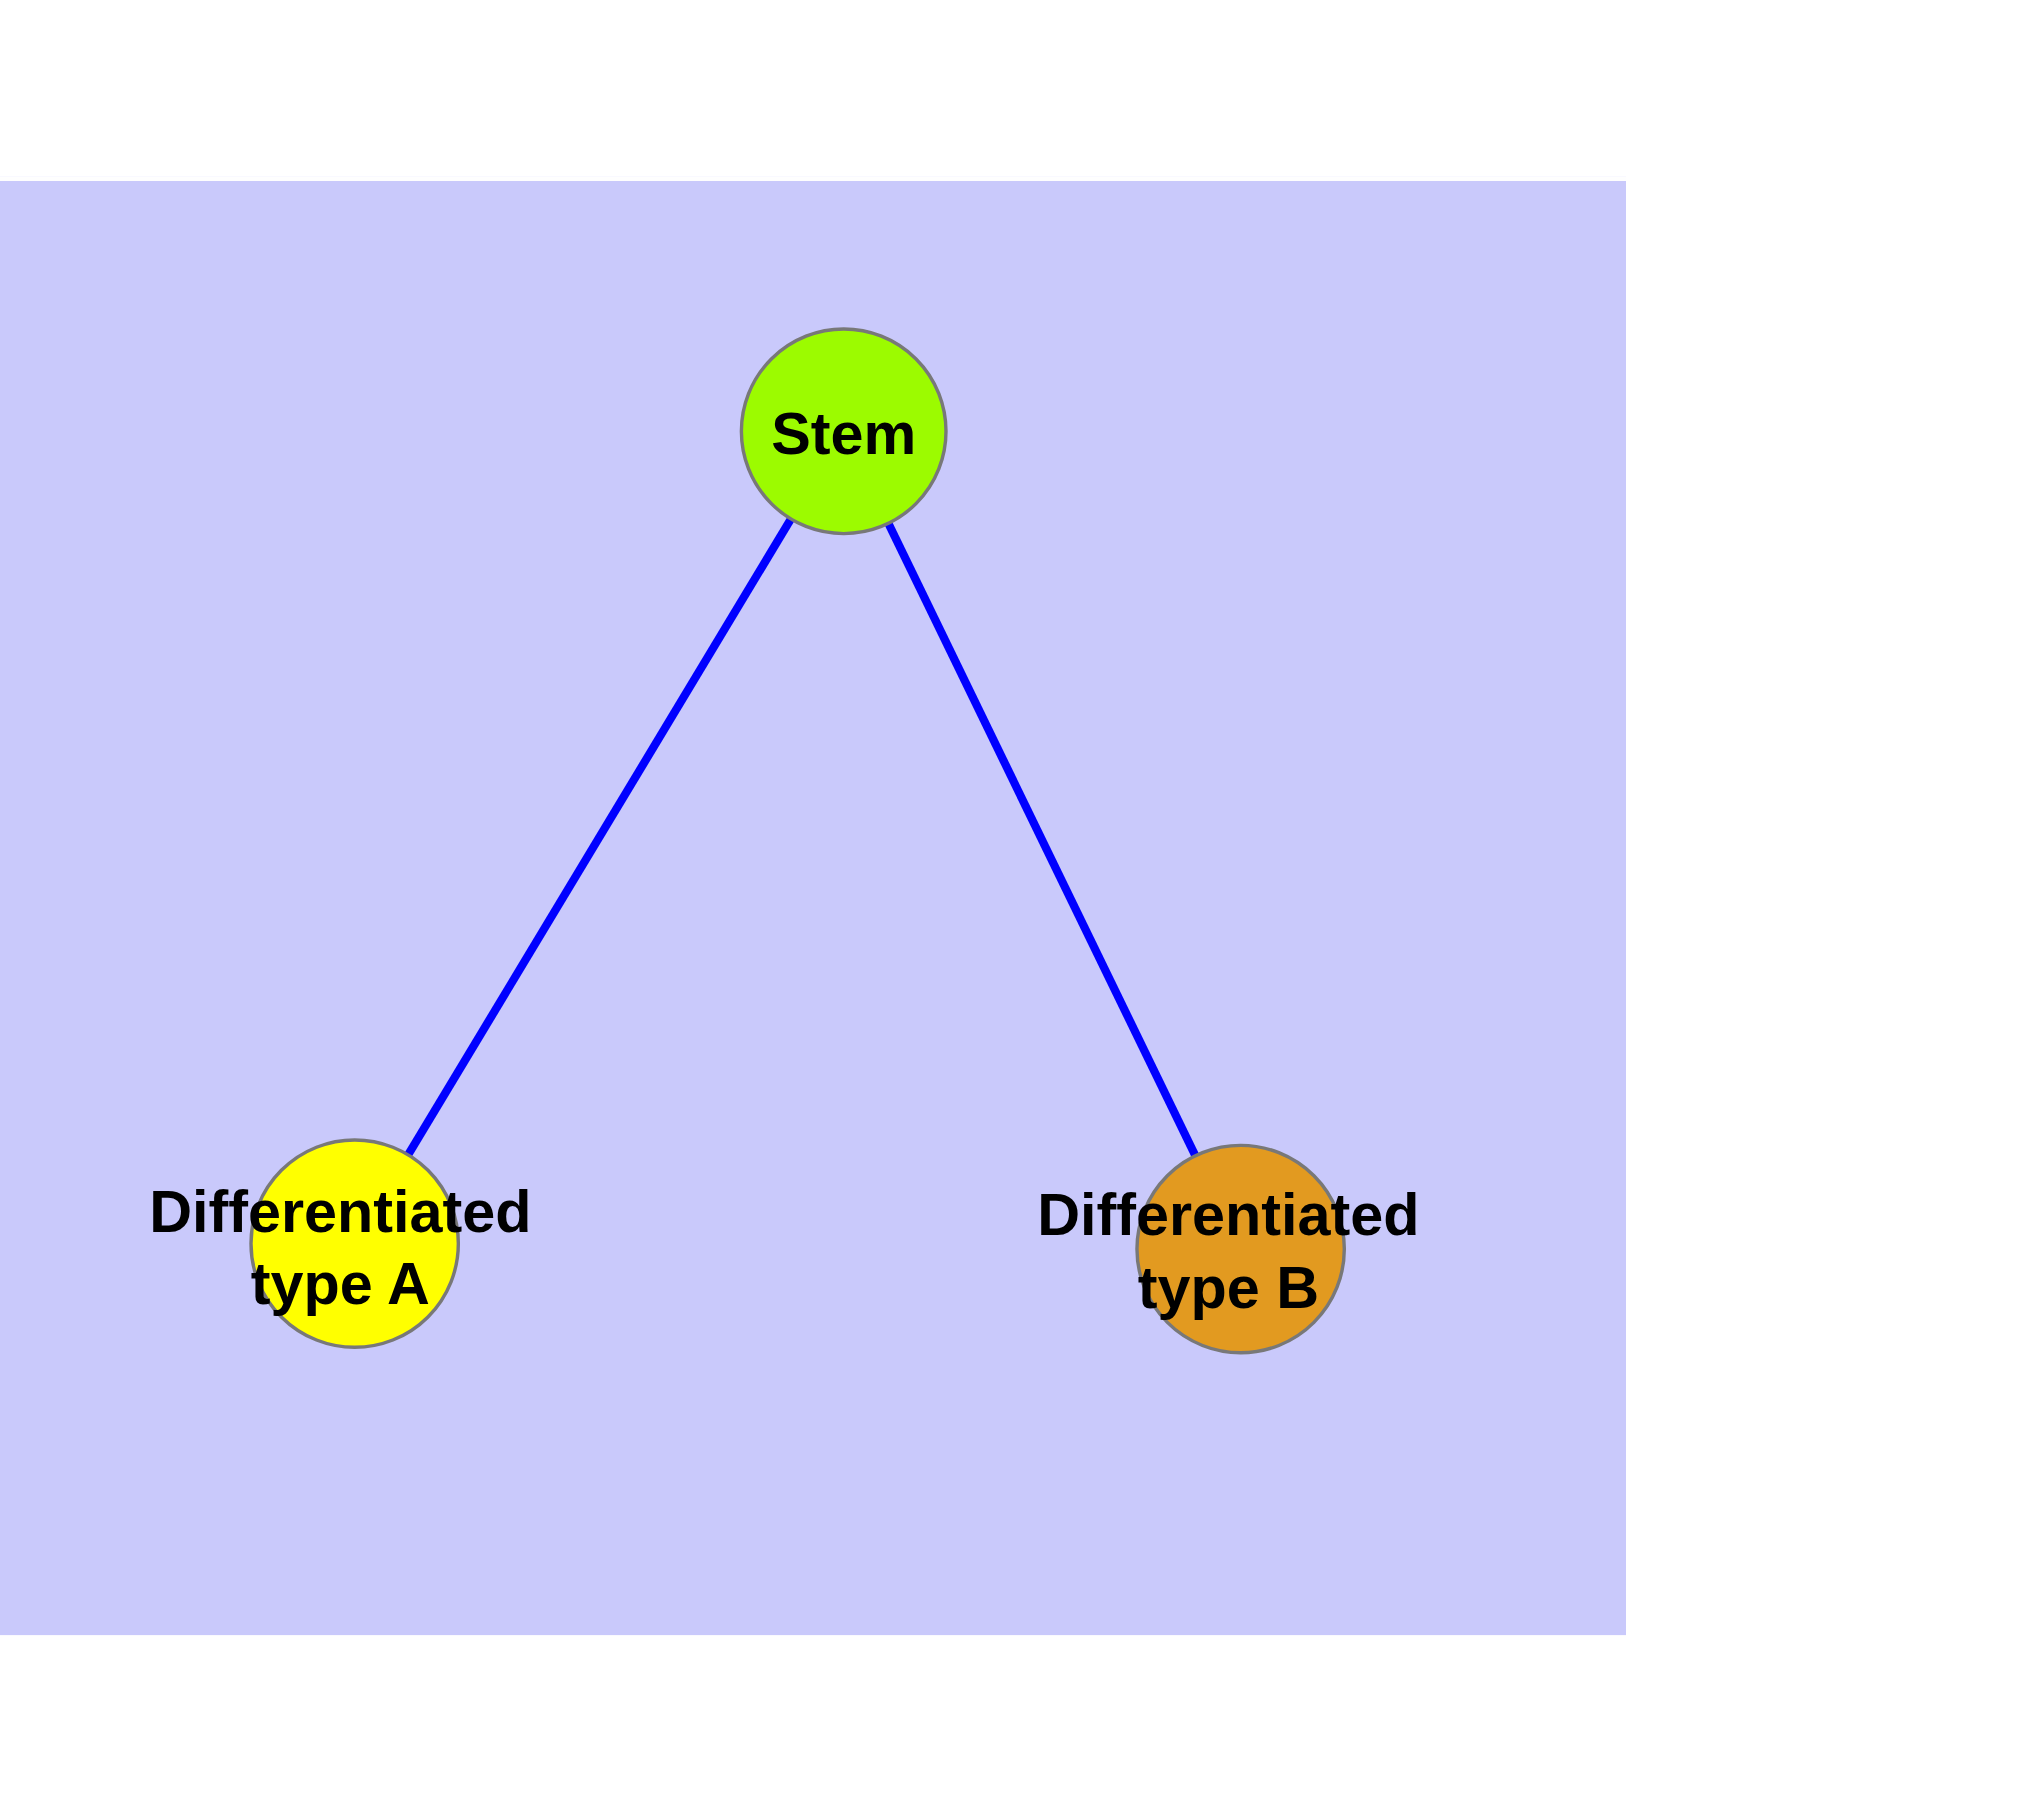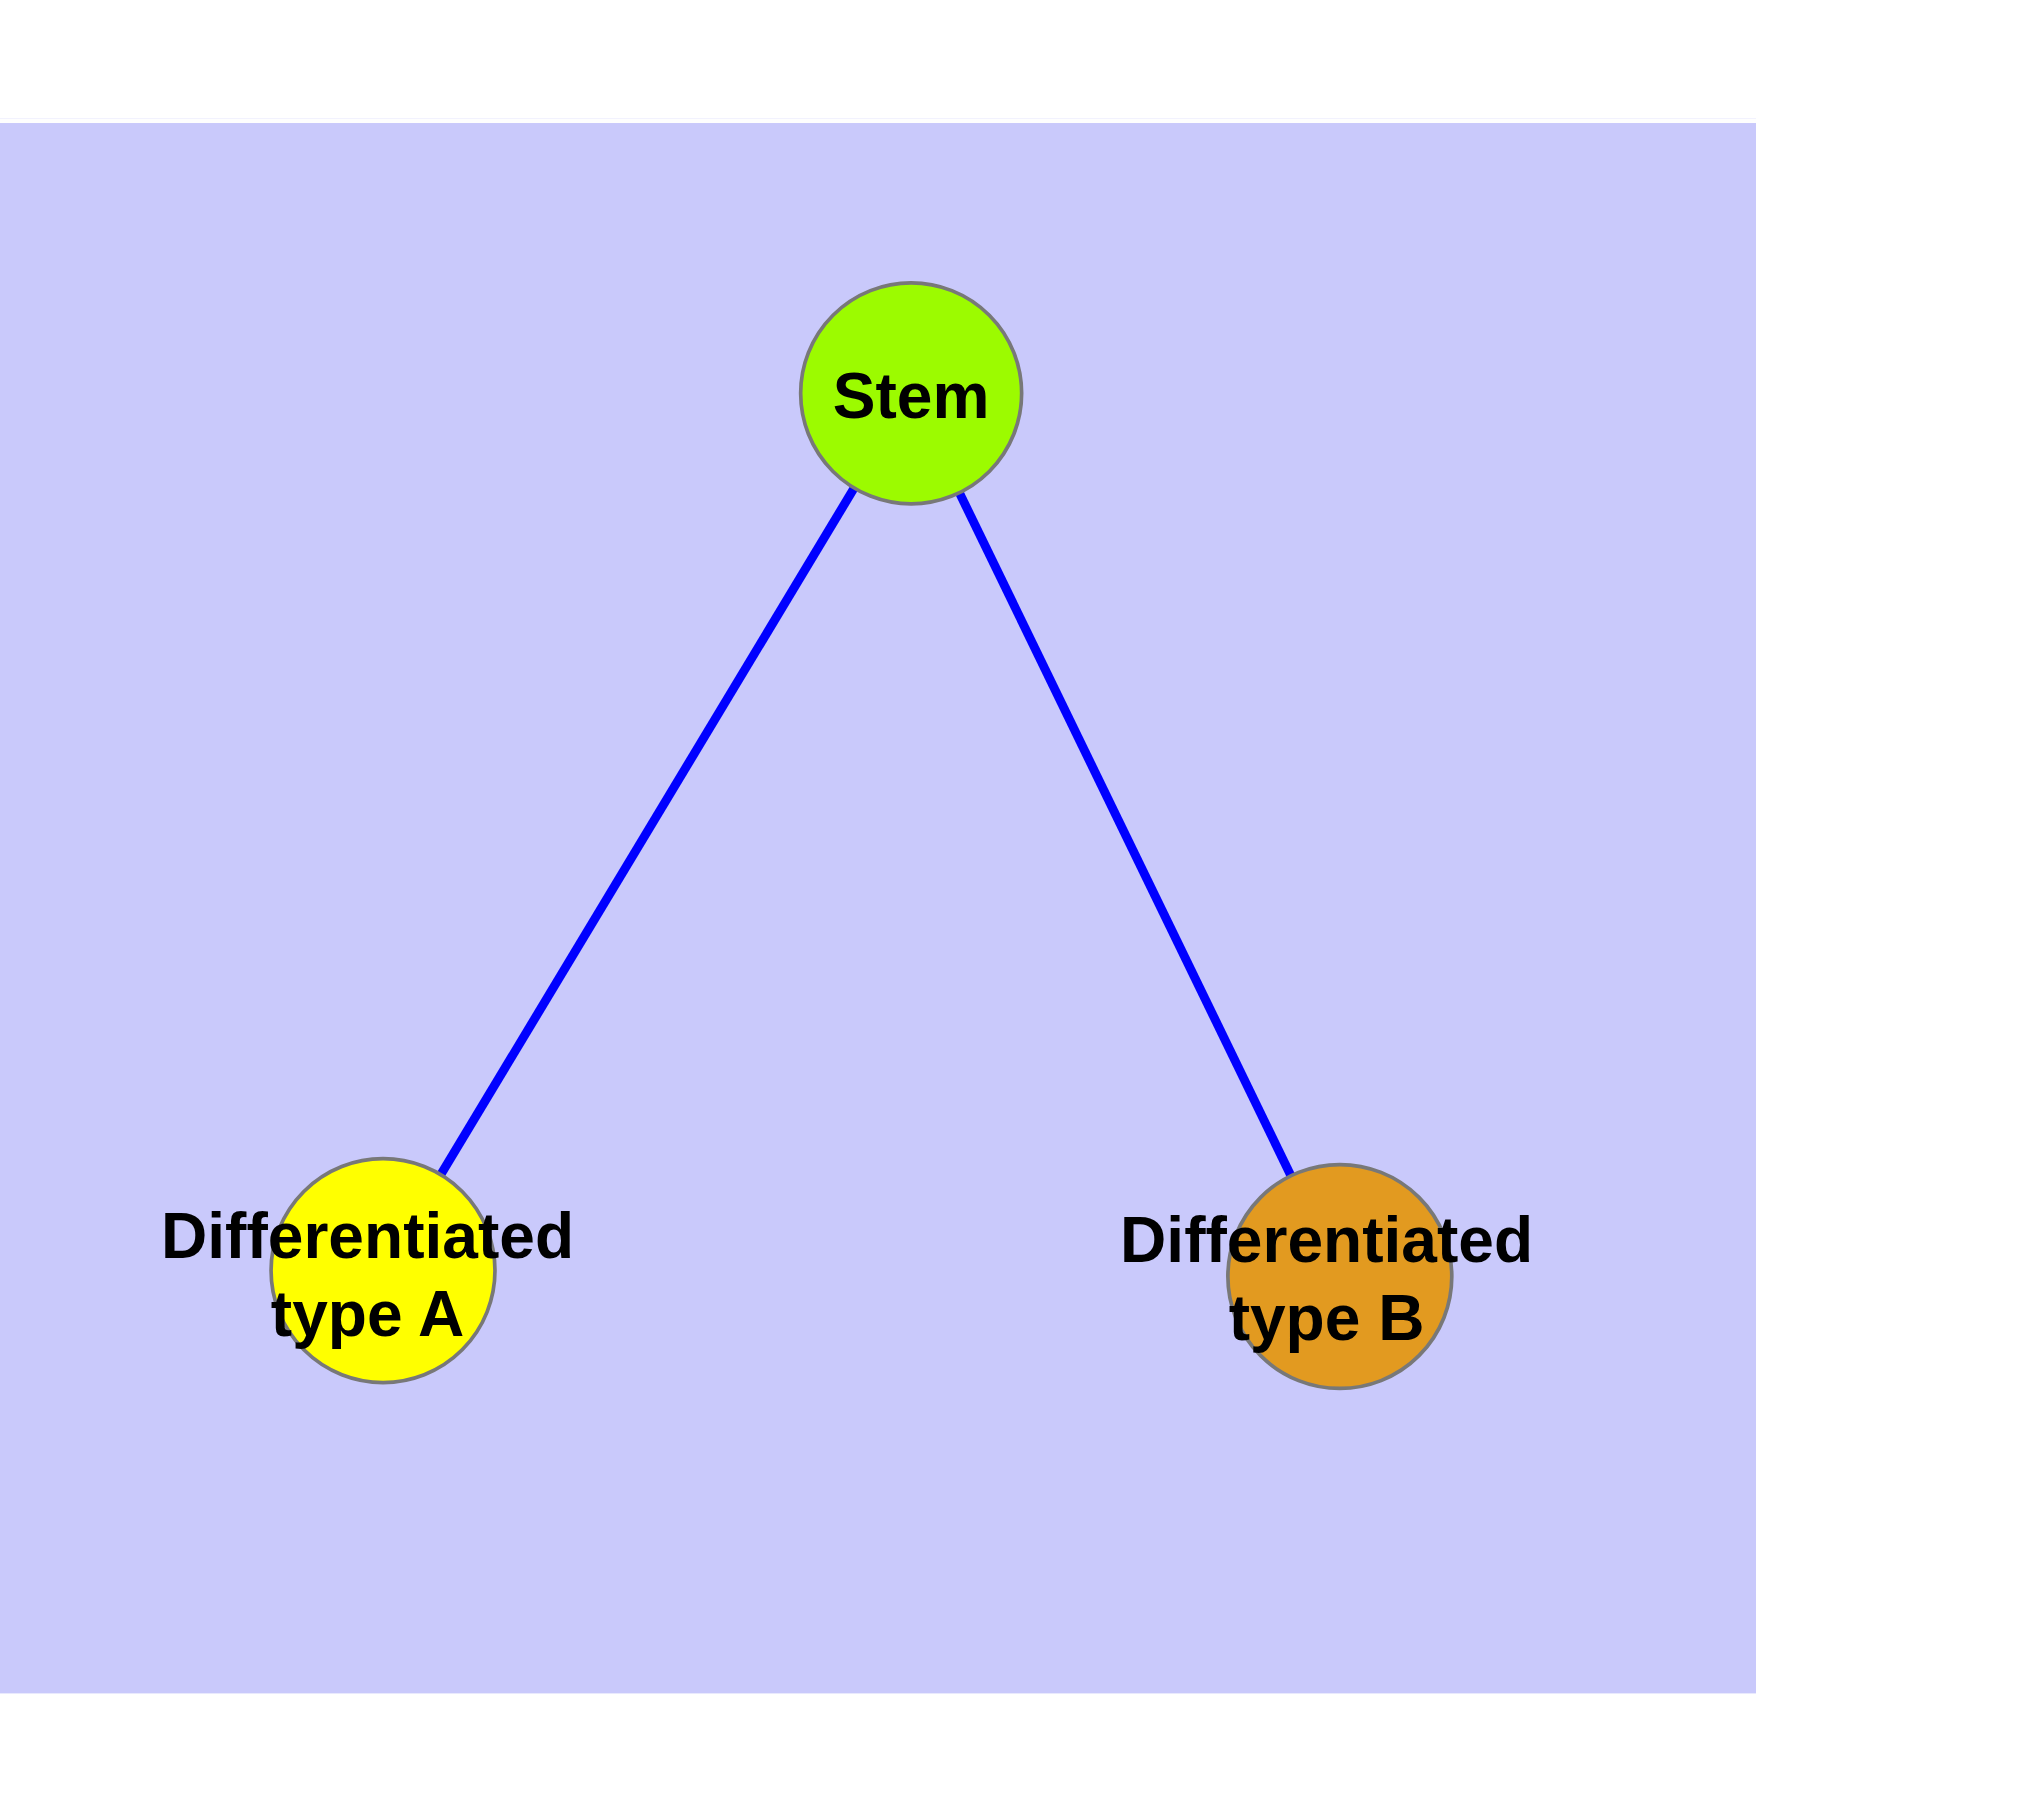--- a/index.html
+++ b/index.html
@@ -4,21 +4,21 @@
 <style>
   html, body {
     margin: 0;
     padding: 0;
   }
   body {
     font-family: "Liberation Sans", sans-serif;
   }
   .canvas {
     position: relative;
-    width: 1756px;
+    width: 1626px;
     height: 1812px;
     overflow: hidden;
   }
   svg.diagram-svg {
     position: absolute;
     left: 0;
     top: 0;
     width: 100%;
     height: 100%;
     display: block;

